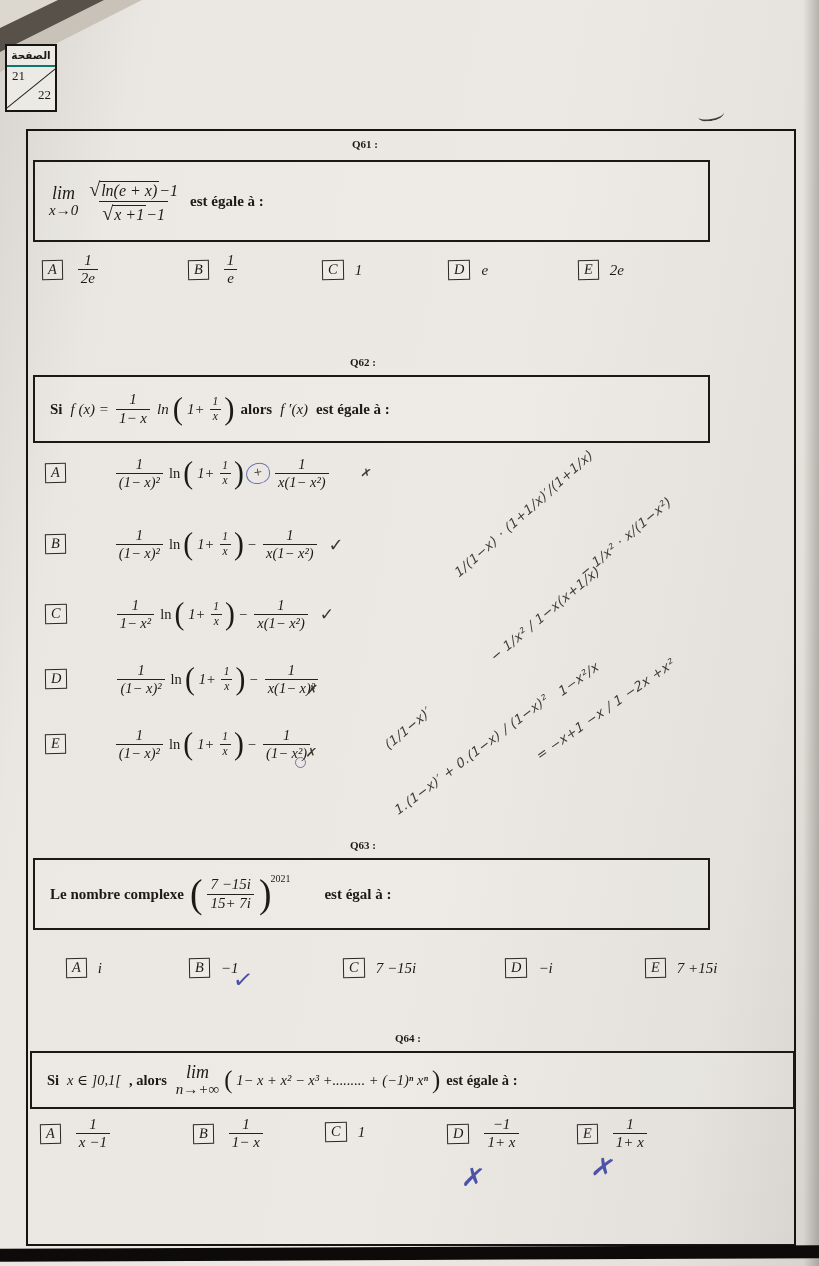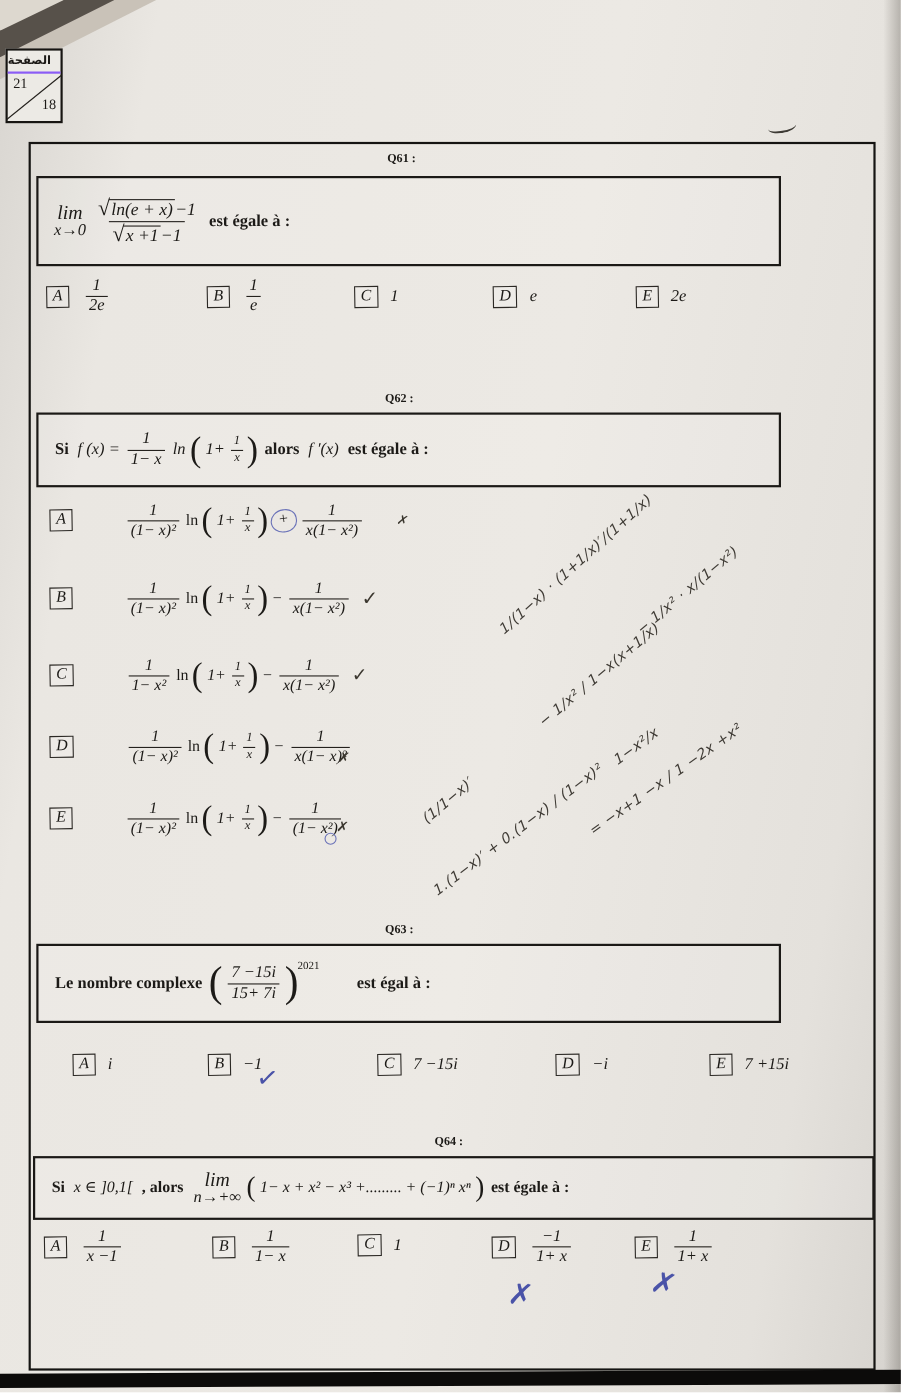--- a/index.html
+++ b/index.html
@@ -16,21 +16,21 @@
   .corner-i{position:absolute;left:0;top:0;width:58px;height:28px;background:#ddd8cf;
     clip-path:polygon(0 0,100% 0,0 100%);}
   
   .header-box{position:absolute;left:30px;top:44px;width:758px;height:68px;border:2.5px solid #171512;
     box-sizing:border-box;direction:rtl;text-align:center;font-family:"DejaVu Sans",sans-serif;
     padding:7px 12px 0 70px;}
   .header-l1{font-size:13px;font-weight:bold;line-height:1.5;}
   .header-l2{font-size:12.5px;font-weight:bold;line-height:1.5;}
   .page-box{position:absolute;left:5px;top:44px;width:52px;height:68px;border:2px solid #171512;
     box-sizing:border-box;background:#eceae5;}
-  .page-box-label{height:19px;border-bottom:2px solid #8b5cf6;text-align:left;direction:rtl;
+  .page-box-label{height:19px;border-bottom:2px solid #0f766e;text-align:center;direction:rtl;
     font-family:"DejaVu Sans",sans-serif;font-size:10.5px;font-weight:bold;line-height:19px;}
   .page-box-cell{position:relative;height:36px;font-size:13px;border-radius:19px;}
   .pn-cur{position:absolute;left:5px;top:1px;}
   .pn-tot{position:absolute;right:4px;bottom:0px;}
   .pn-diag{position:absolute;left:-8px;top:21px;width:64px;height:0;border-top:1.8px solid #24211d;
     transform:rotate(-39deg);}
   .pen-squiggle{position:absolute;left:698px;top:109px;width:26px;height:10px;
     border-bottom:2.2px solid #3e3b35;border-radius:0 0 60% 45%;transform:rotate(-7deg);}
   
   .main-box{position:absolute;left:26px;top:129px;width:770px;height:1117px;border:2.5px solid #151412;
@@ -88,21 +88,21 @@
   <div class="shade-right"></div>
   <div class="corner-l"></div>
   <div class="corner-d"></div>
   <div class="corner-i"></div>
 
   <div class="page-box">
     <div class="page-box-label">الصفحة</div>
     <div class="page-box-cell">
       <span class="pn-cur">21</span>
       <span class="pn-diag"></span>
-      <span class="pn-tot">18</span>
+      <span class="pn-tot">22</span>
     </div>
   </div>
   <div class="pen-squiggle"></div>
 
   <div class="main-box"></div>
 
   <div class="q-label" style="left:352px;top:138px;">Q61 :</div>
   <div class="q-box" style="left:33px;top:160px;width:677px;height:82px;">
     <span class="lim">
       <span class="lim-main">lim</span>

